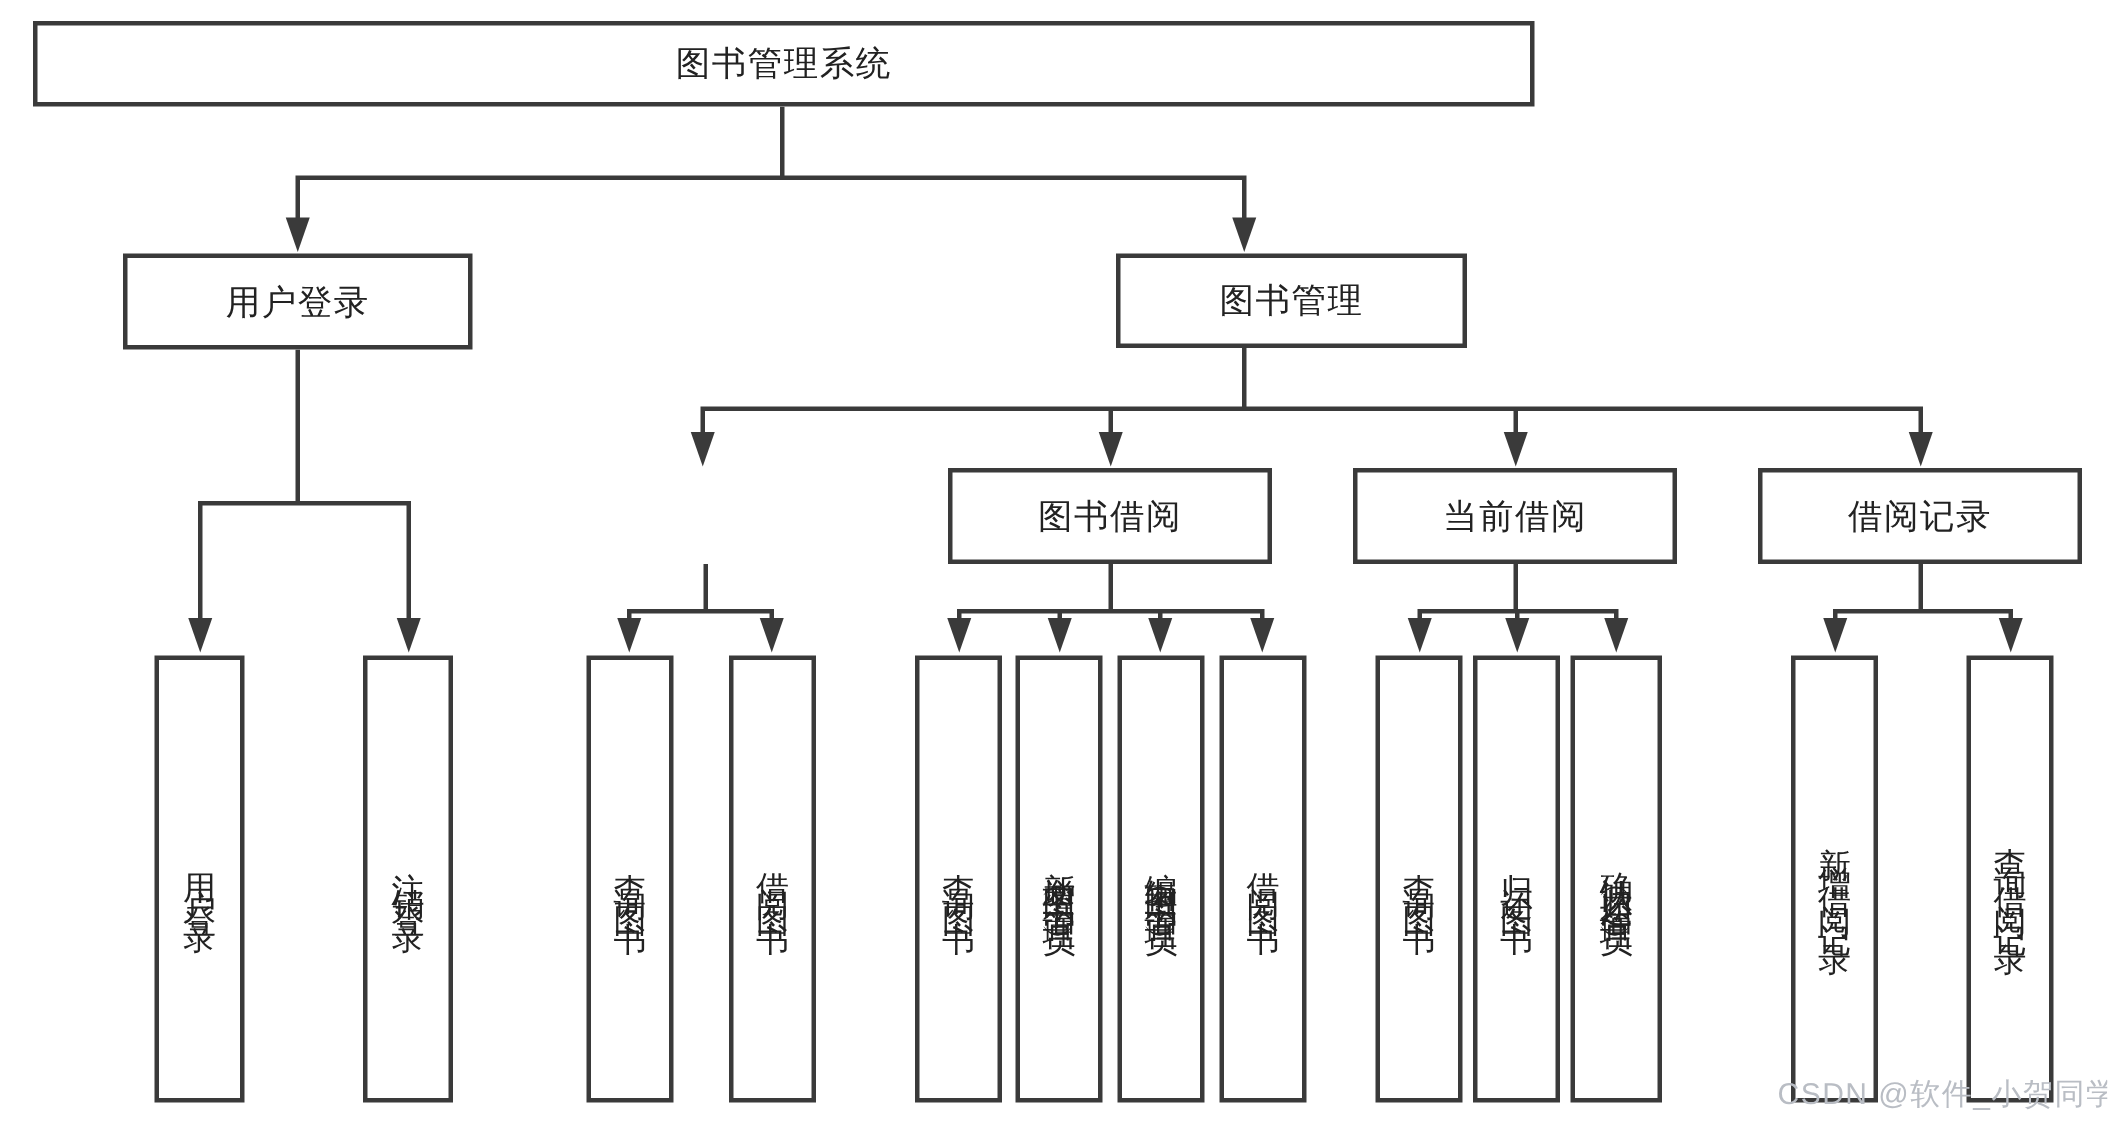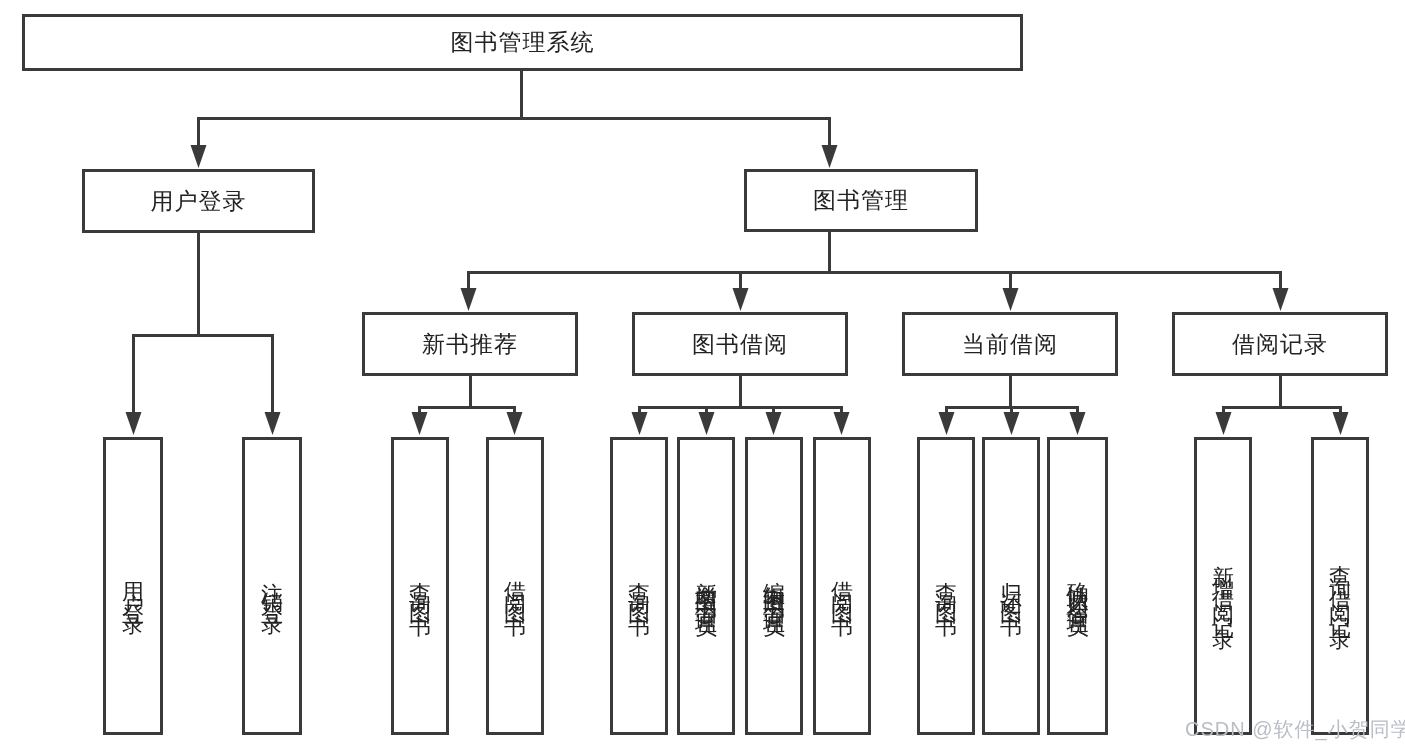--- a/index.html
+++ b/index.html
@@ -104,23 +104,20 @@
     <span class="lbl">图书管理系统</span>
   </div>
 
   <div class="node lv2a">
     <span class="lbl">用户登录</span>
   </div>
   <div class="node lv2b">
     <span class="lbl">图书管理</span>
   </div>
 
-  <div class="node lv3 lv3a">
-    <span class="lbl">新书推荐</span>
-  </div>
   <div class="node lv3 lv3b">
     <span class="lbl">图书借阅</span>
   </div>
   <div class="node lv3 lv3c">
     <span class="lbl">当前借阅</span>
   </div>
   <div class="node lv3 lv3d">
     <span class="lbl">借阅记录</span>
   </div>
 

